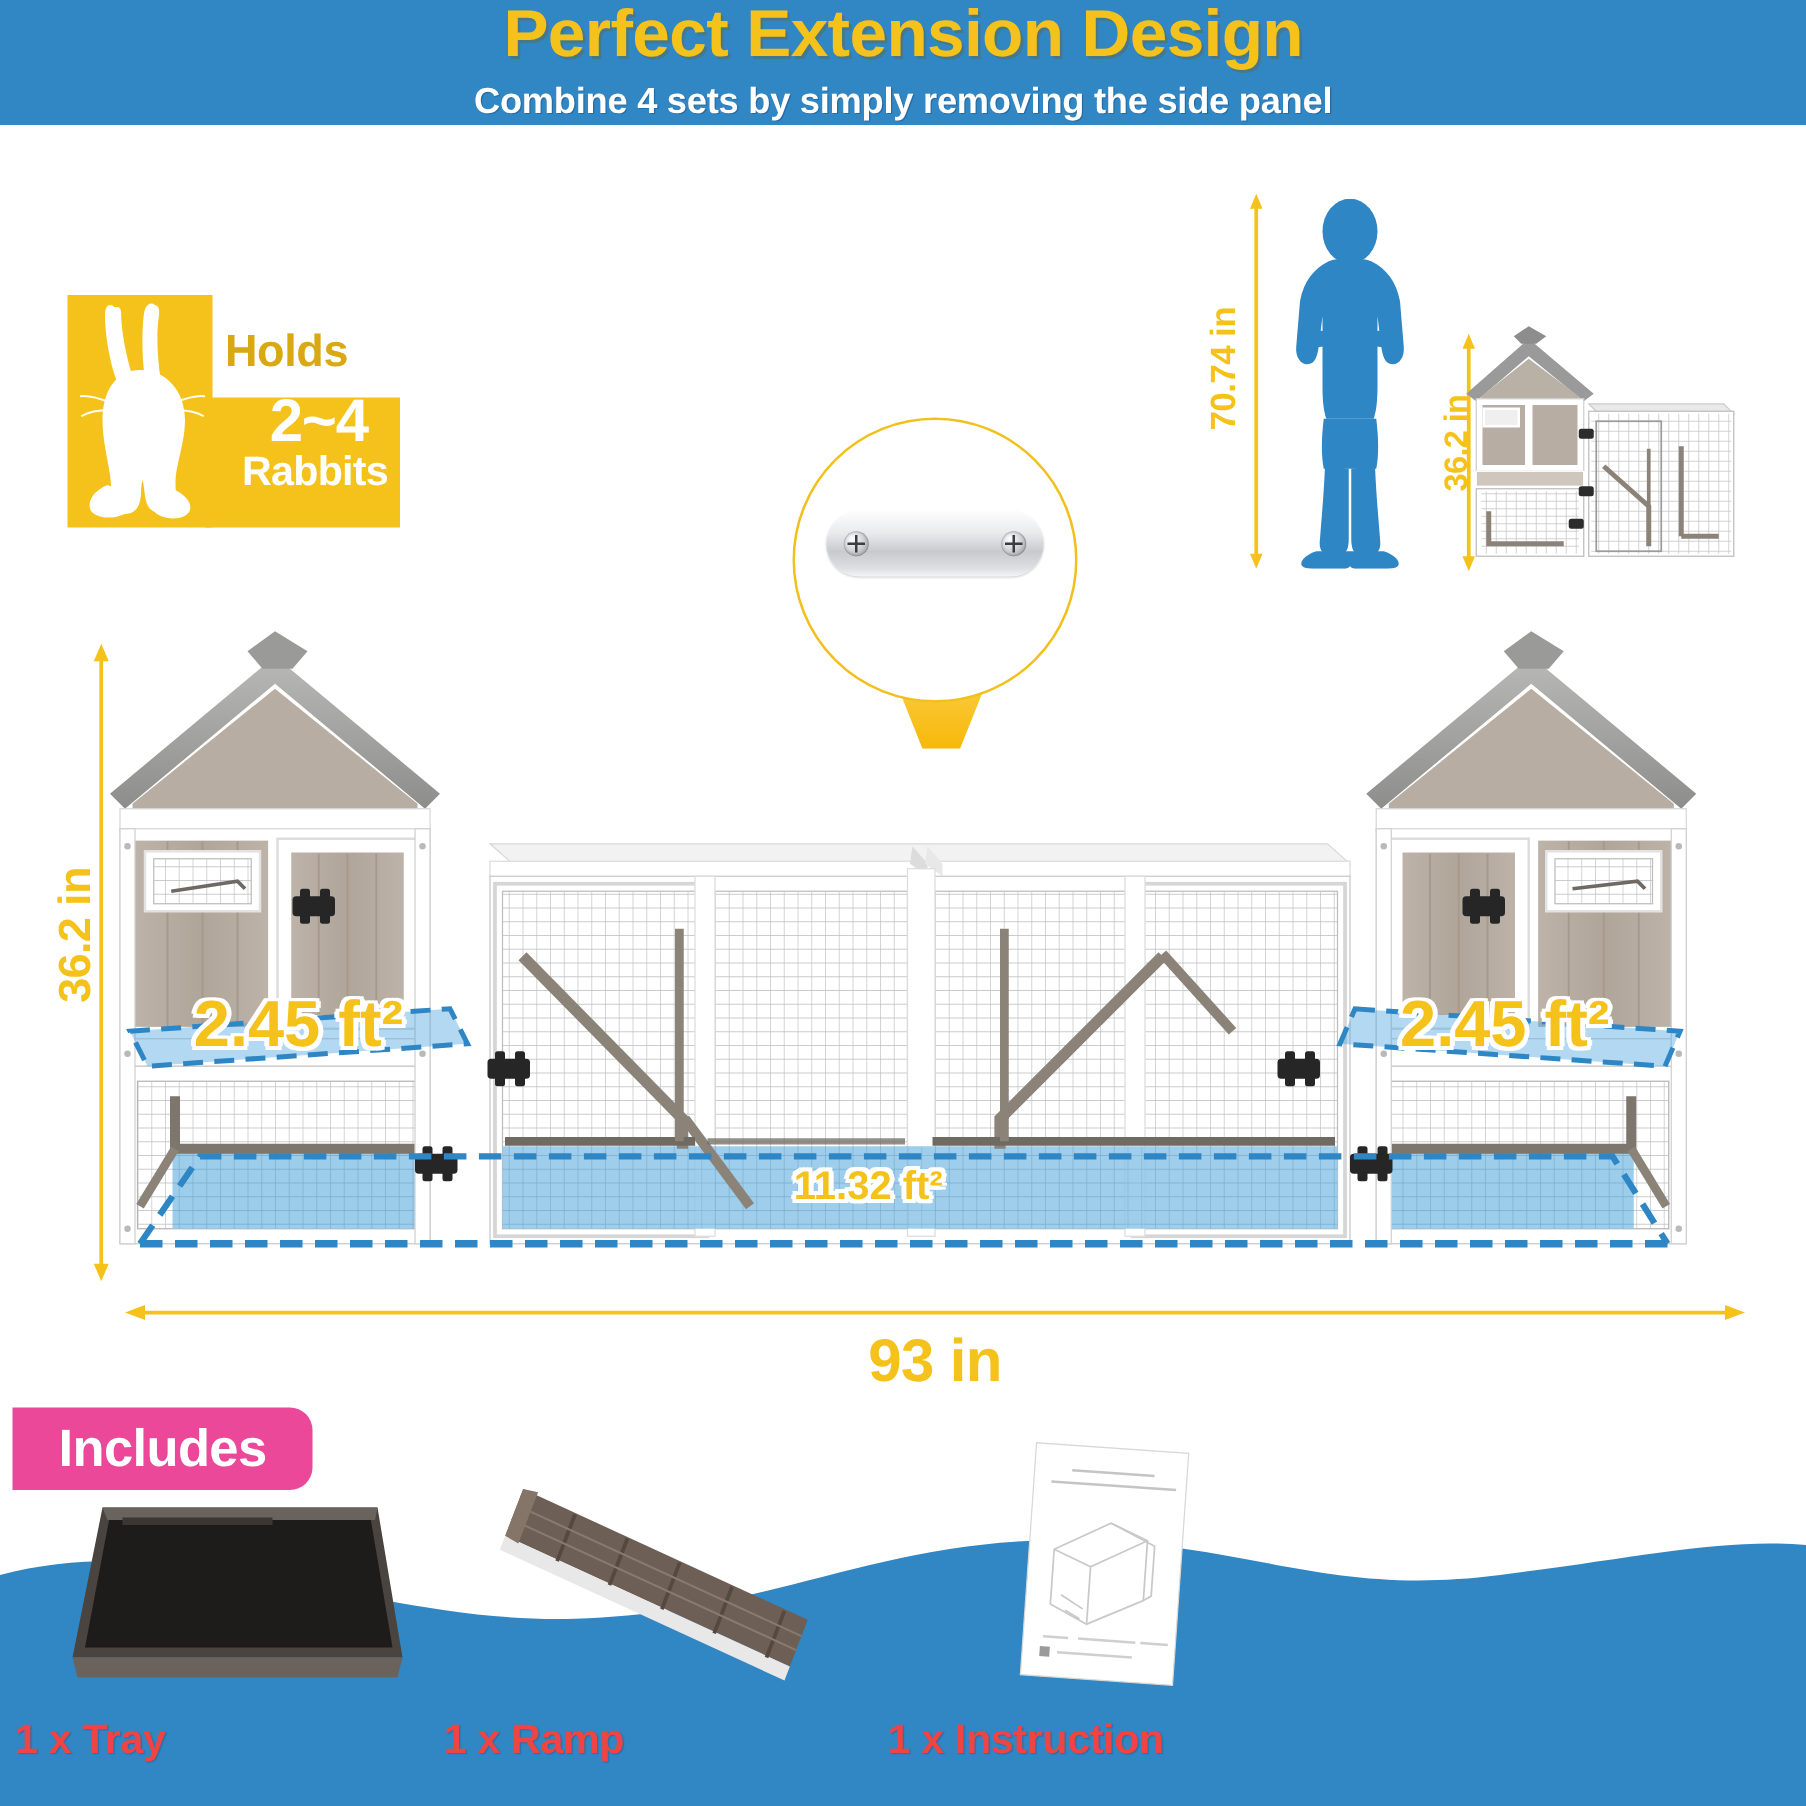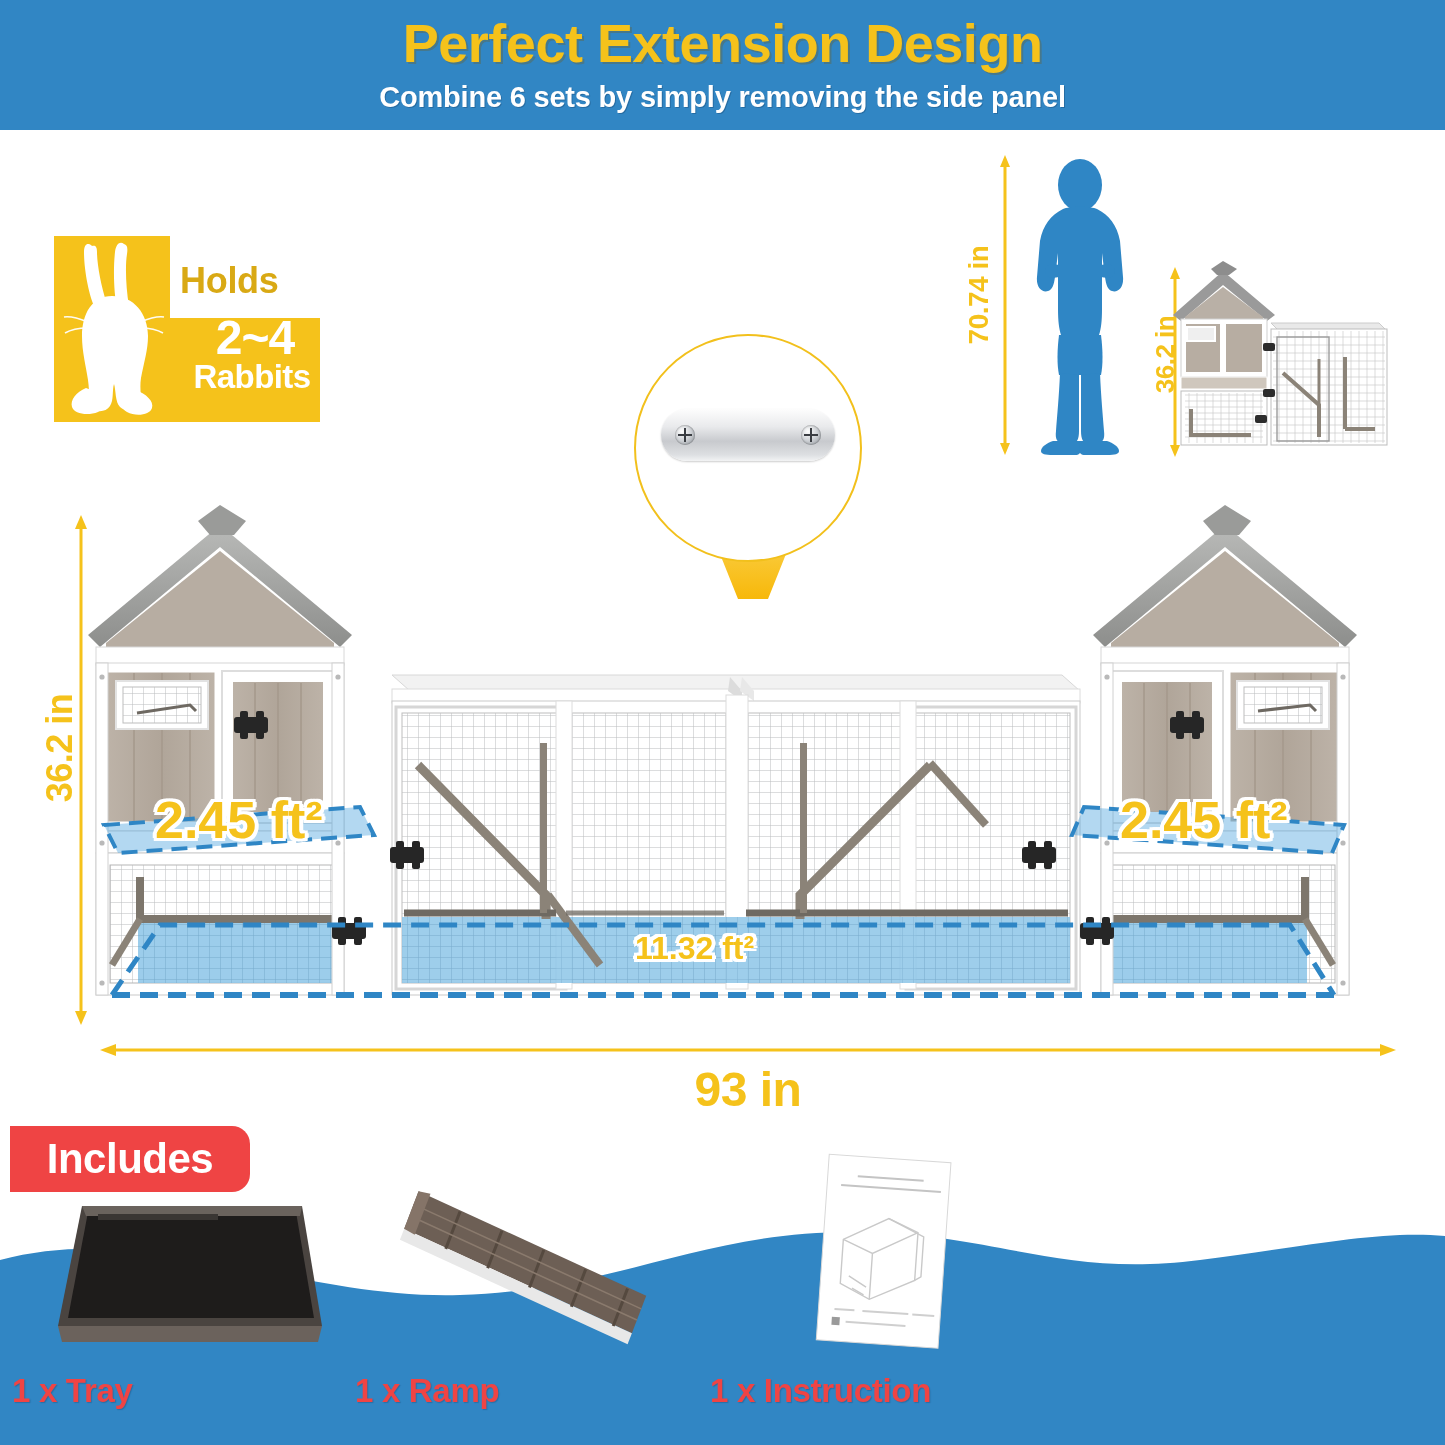--- a/index.html
+++ b/index.html
@@ -7,24 +7,24 @@
   body {
     font-family: "Liberation Sans", sans-serif;
     background: #ffffff;
     position: relative;
     overflow: hidden;
   }
   .stage { position: absolute; inset: 0; width: 1445px; height: 1445px; }
 
   
   .header {
-    position: absolute; left: 0; top: 0; width: 1445px; height: 130px;
+    position: absolute; left: 0; top: 0; width: 1445px; height: 100px;
     background: #3186c4;
     display: flex; flex-direction: column;
-    align-items: center; justify-content: center;
+    align-items: center; 
   }
   .header-title {
     font-size: 53px; font-weight: bold; color: #f5c21b;
     letter-spacing: -0.5px; line-height: 1.05;
     text-shadow: 2px 2px 0 rgba(120,90,10,.30);
     transform: scaleX(1.02);
   }
   .header-sub {
     font-size: 29px; font-weight: bold; color: #ffffff;
     margin-top: 9px; letter-spacing: -0.2px;
@@ -118,21 +118,21 @@
   }
   .area-left  { left: 155px;  top: 790px; font-size: 52px; }
   .area-right { left: 1120px; top: 790px; font-size: 52px; }
   .area-mid   { left: 635px;  top: 930px; font-size: 32px; }
 
   
   .includes-wrap { position: absolute; left: 0; top: 1110px; width: 1445px; height: 335px; }
   .wave-bg { position: absolute; left: 0; top: 0; width: 1445px; height: 335px; }
   .includes-badge {
     position: absolute; left: 10px; top: 16px; width: 240px; height: 66px;
-    background: #ef4444; border-radius: 0 18px 18px 0;
+    background: #ec4899; border-radius: 0 18px 18px 0;
     display: flex; align-items: center; justify-content: center; z-index: 5;
   }
   .includes-badge span {
     font-size: 42px; font-weight: bold; color: #ffffff; letter-spacing: -.5px;
   }
   .inc-item { position: absolute; top: 40px; width: 340px; height: 295px; z-index: 6; }
   .inc-item .art { position: absolute; left: 0; top: 0; width: 340px; height: 220px; }
   .inc-item .cap {
     position: absolute; left: 0; top: 222px; width: 340px; text-align: left;
     font-size: 33px; font-weight: bold; color: #ef4444; letter-spacing: -.3px;
@@ -141,21 +141,21 @@
   .inc-1 { left: 12px; } .inc-2 { left: 355px; }
   .inc-3 { left: 710px; } .inc-4 { left: 1075px; }
 </style>
 </head>
 <body>
 
 <div class="stage">
 
   <div class="header">
     <div class="header-title">Perfect Extension Design</div>
-    <div class="header-sub">Combine 6 sets by simply removing the side panel</div>
+    <div class="header-sub">Combine 4 sets by simply removing the side panel</div>
   </div>
 
   <div class="rabbit-badge">
     <div class="rb-block-a"></div>
     <div class="rb-block-b"></div>
     <svg class="rb-rabbit" viewBox="0 0 104 180">
       <g fill="#ffffff">
         <path d="M30 6 C26 2 22 4 22 12 C22 30 27 56 33 68 L45 64 C39 46 35 24 35 12 C35 6 33 5 30 6Z"></path>
         <path d="M62 4 C58 1 54 4 53 12 C51 30 52 54 55 68 L67 66 C64 48 63 26 65 14 C66 7 65 5 62 4Z"></path>
         <path d="M50 56 C30 56 20 74 20 96 C20 112 24 126 26 140 C28 154 26 164 30 168 C35 173 44 172 48 166 C52 160 50 150 52 144 C54 150 53 162 58 167 C63 172 73 172 77 166 C81 160 77 150 79 138 C82 122 86 110 86 96 C86 74 72 56 50 56Z"></path>

